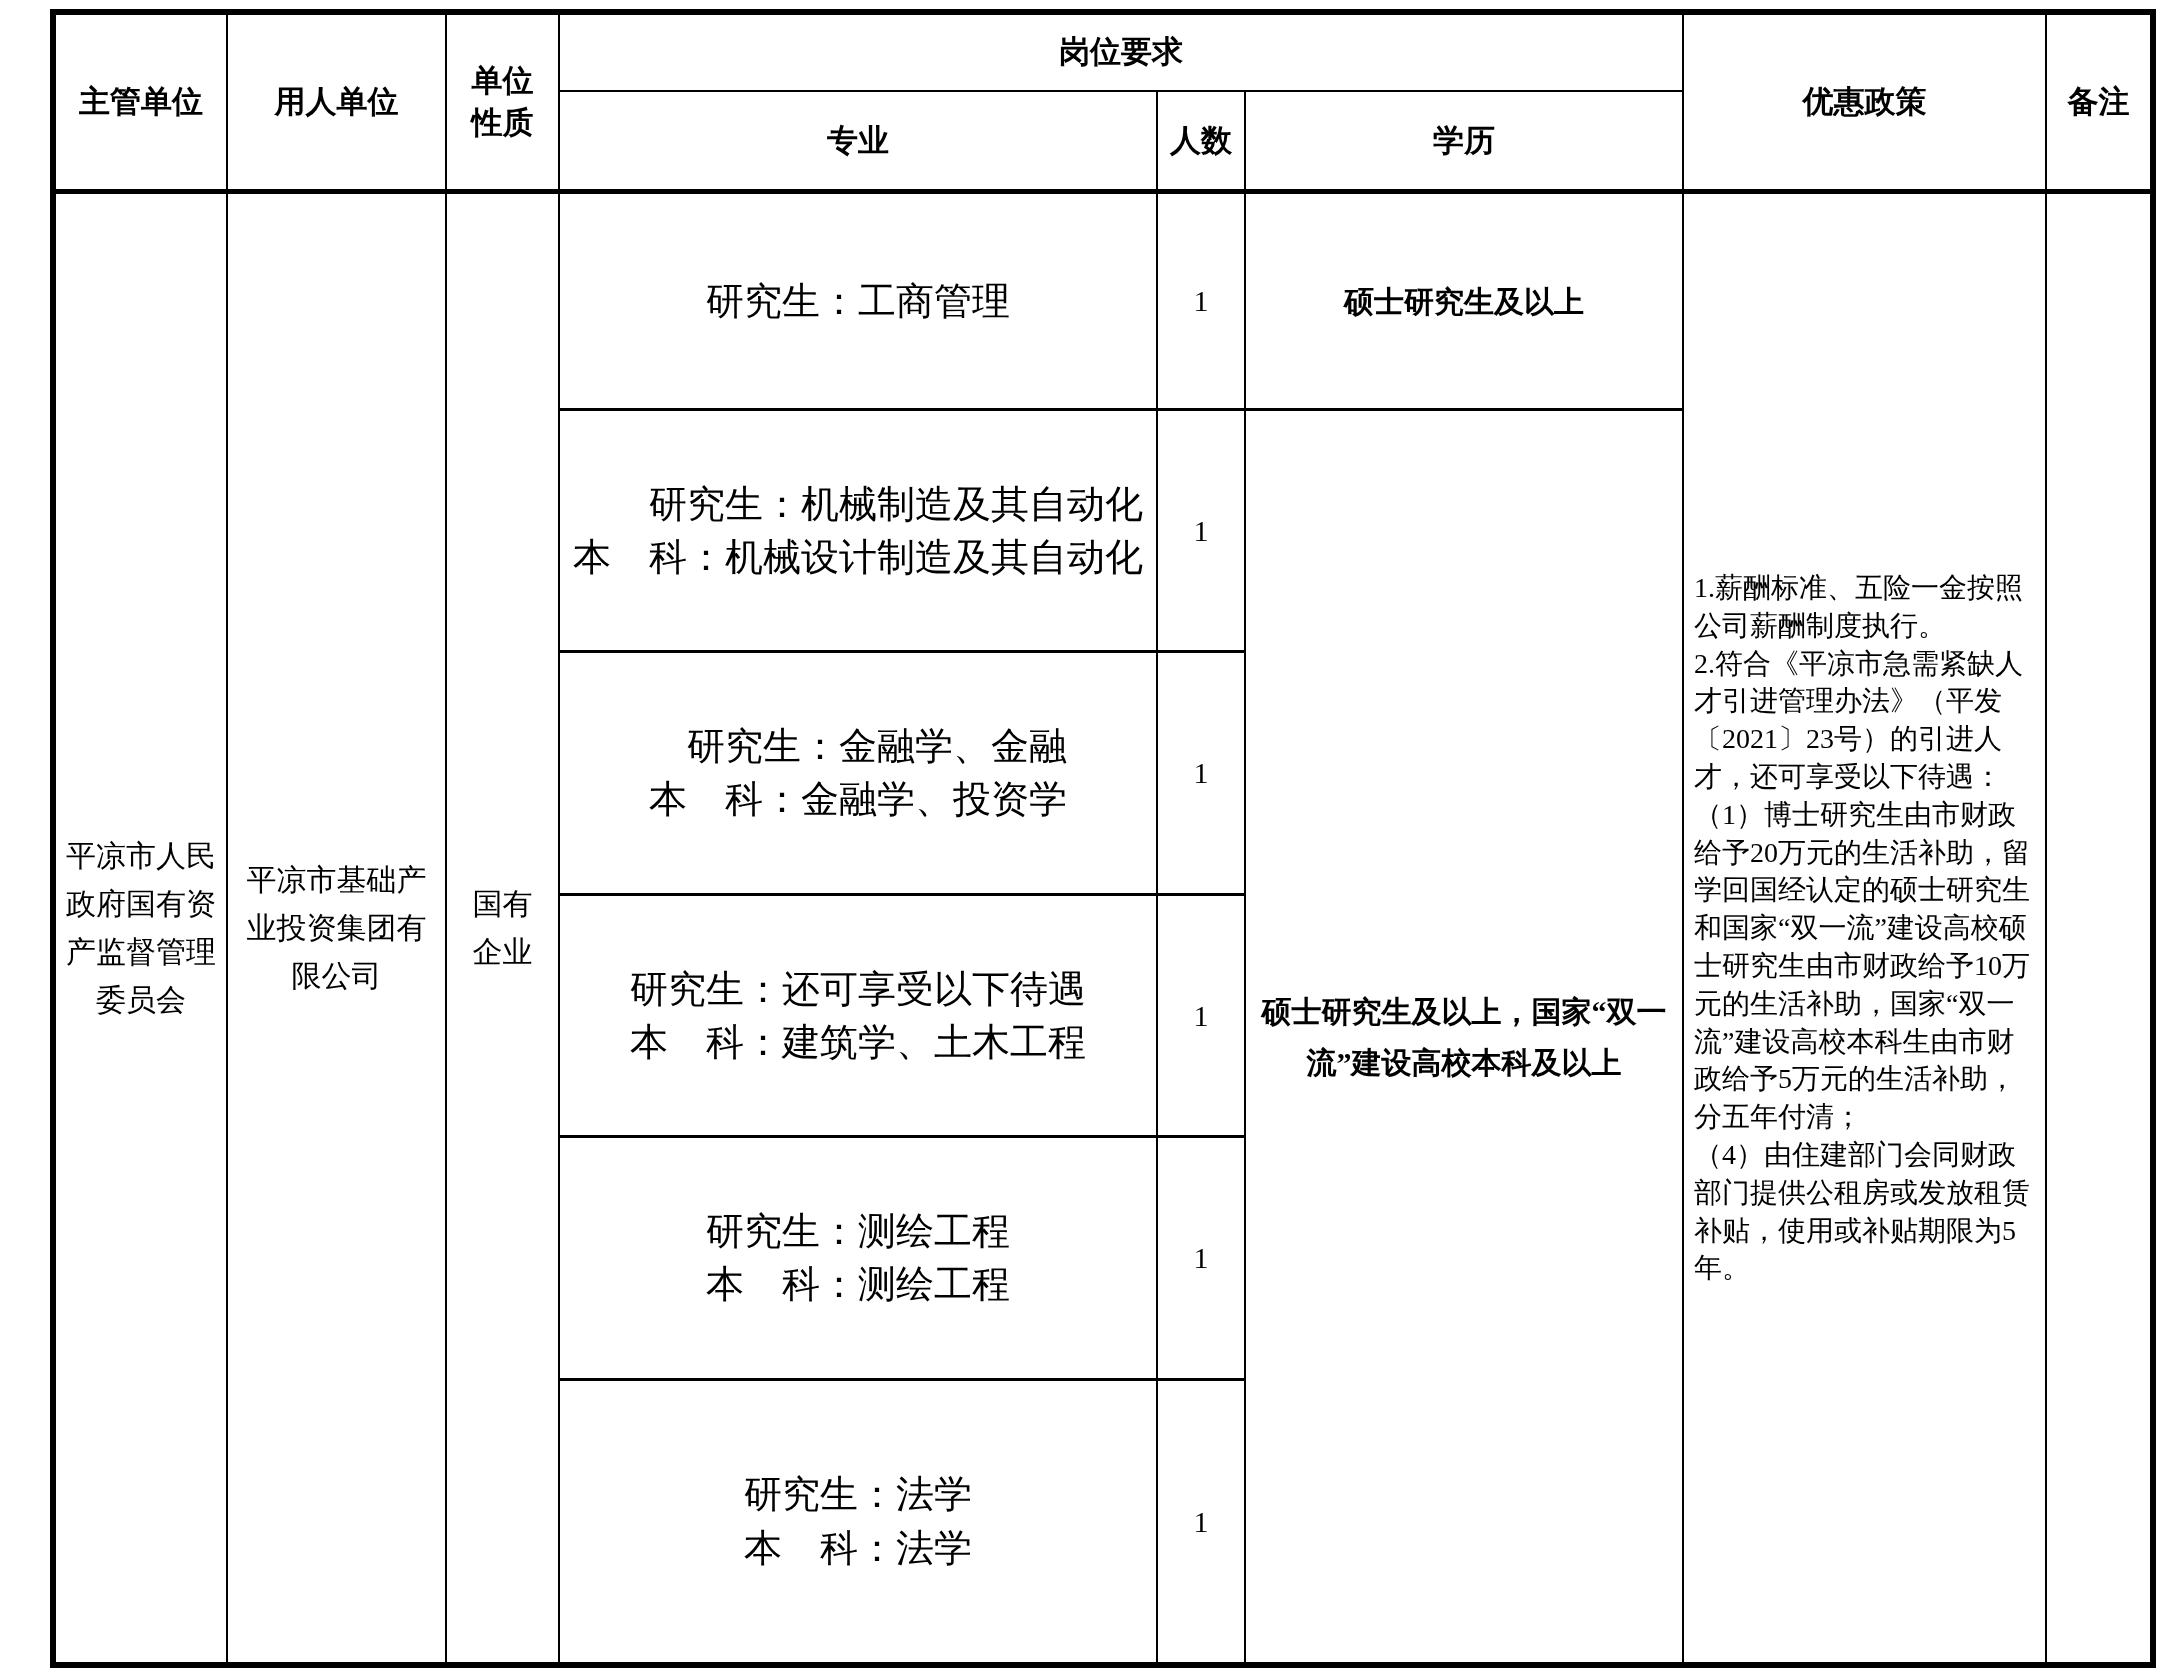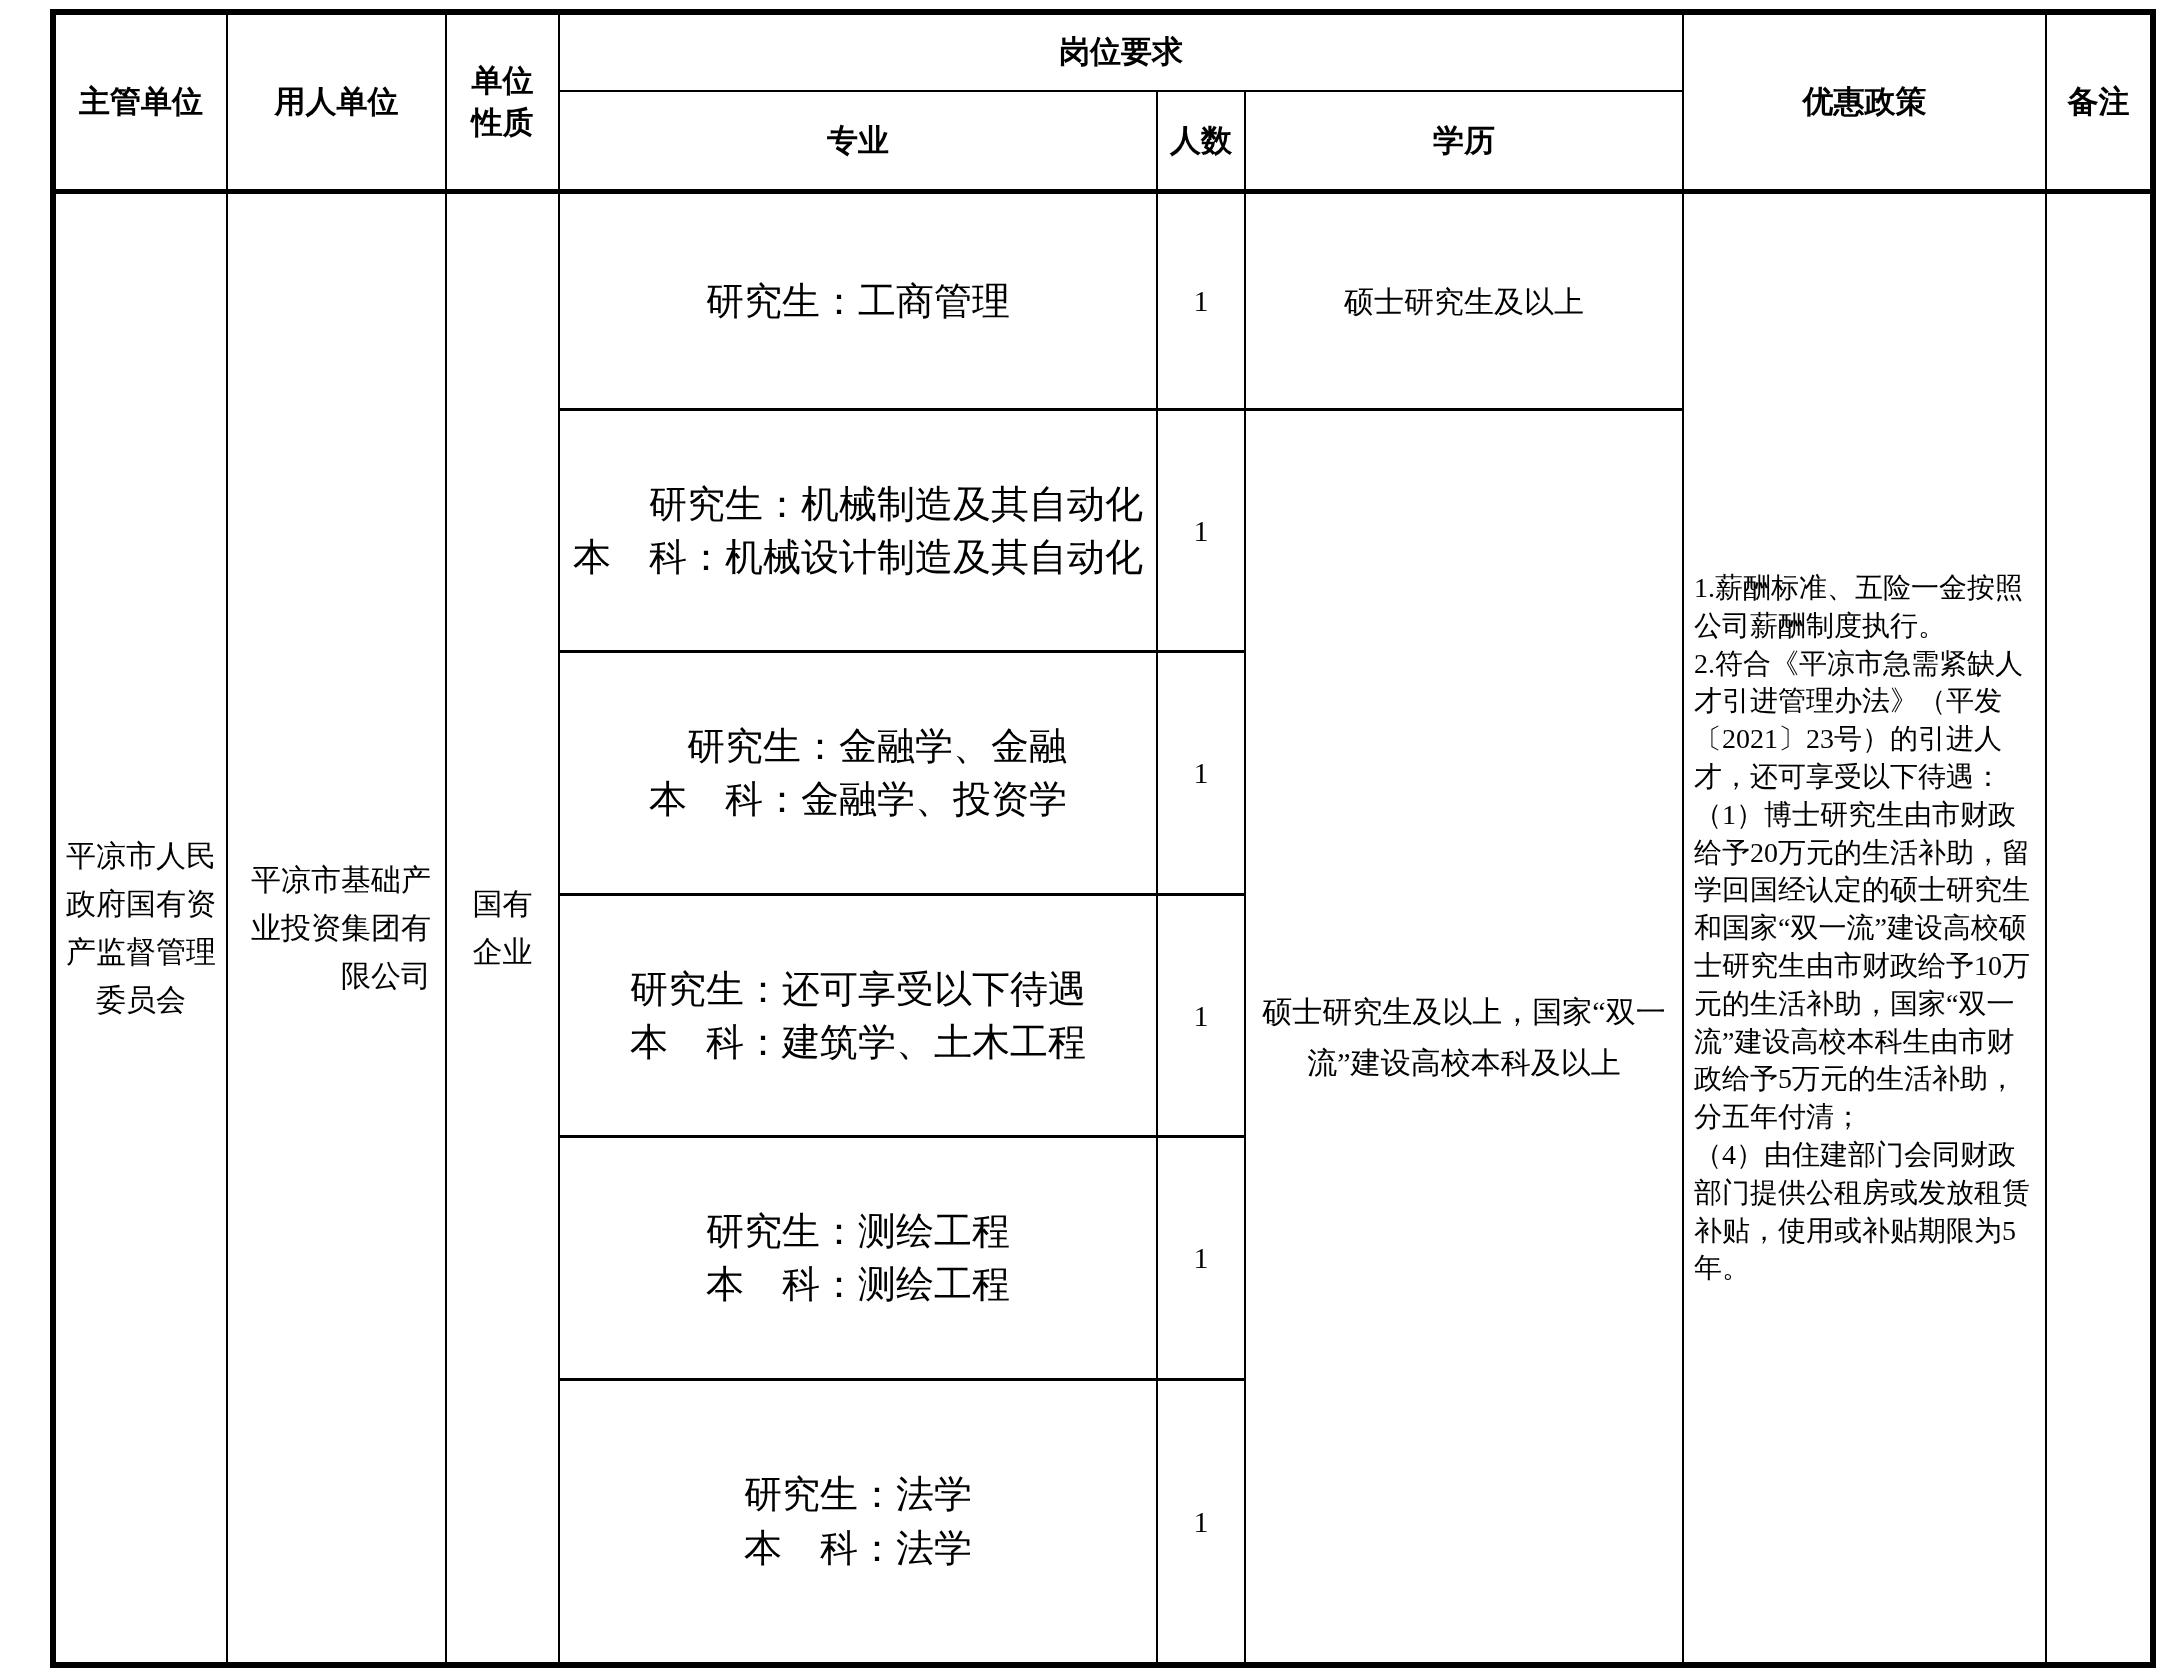--- a/index.html
+++ b/index.html
@@ -32,31 +32,31 @@
   }
   thead th.span-both { border-bottom-width: 5.4px; }
   thead tr.h2 th { border-bottom-width: 5.4px; }
   th.nature-hdr { padding: 0 10px; }
   tbody td {
     border-width: 3.4px 2.7px;
     font-size: 30px;
     line-height: 1.4;
   }
   td.supervisor-cell { line-height: 1.6; padding: 0 9.4px; }
-  td.employer-cell   { line-height: 1.6; padding: 0 14px; text-align: right; }
+  td.employer-cell   { line-height: 1.6; padding: 0 14px; }
   td.nature-cell     { line-height: 1.6; padding: 0 16px; }
   td.major-cell { text-align: center; }
   .major-block {
     display: inline-block;
     text-align: right;
     line-height: 1.4;
     font-size: 38px;
   }
   td.count-cell { font-size: 30px; }
-  td.edu-cell { padding: 0 15px; line-height: 1.7; }
+  td.edu-cell { padding: 0 15px; line-height: 1.7; font-weight: bold; }
   td.policy-cell {
     text-align: left;
     vertical-align: middle;
     padding: 0 8px 0 10px;
     font-size: 28px;
     line-height: 1.35;
   }
   td.remarks-cell { }
 </style>
 </head>

